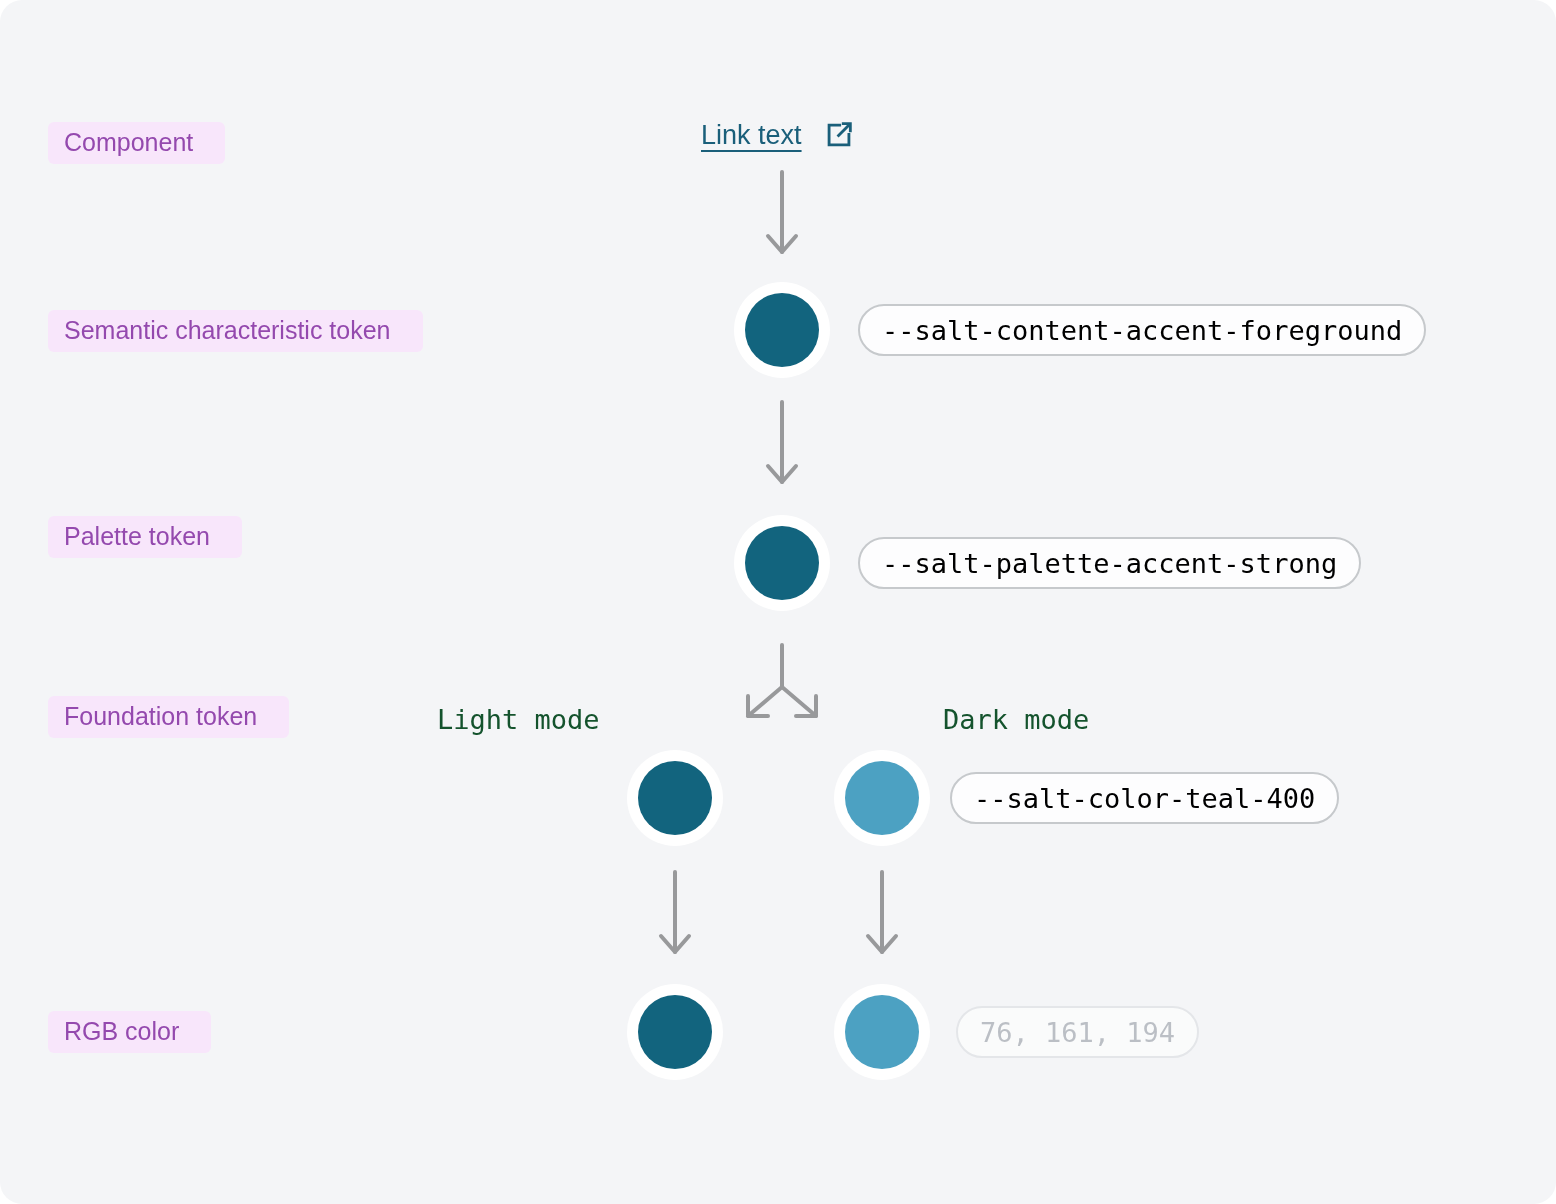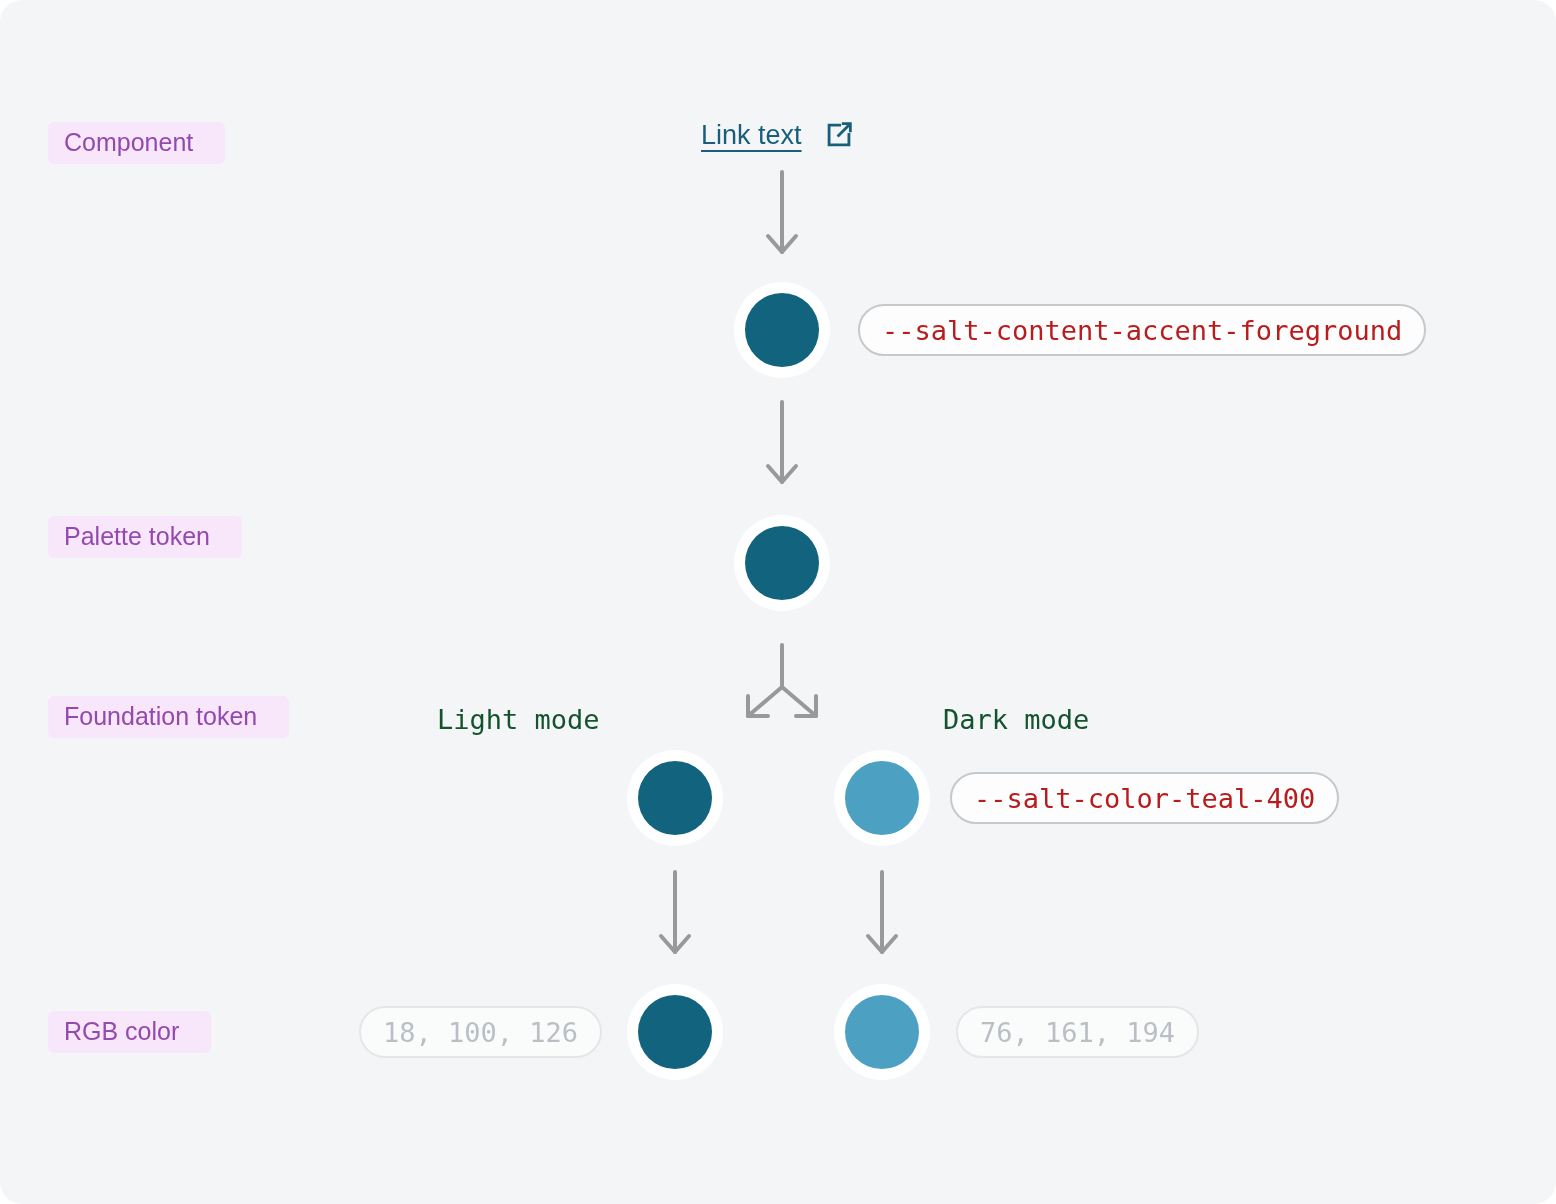--- a/index.html
+++ b/index.html
@@ -66,21 +66,21 @@
     height: 52px;
     box-sizing: border-box;
     display: flex;
     align-items: center;
     padding: 0 22px;
     background: #FDFDFE;
     border: 2px solid #C6C9CC;
     border-radius: 28px;
     font-family: "DejaVu Sans Mono", monospace;
     font-size: 27px;
-    color: #b91c1c;
+    color: #000000;
     white-space: nowrap;
   }
   .pill.rgb {
     background: rgba(255,255,255,0.55);
     border-color: #E4E6E9;
     color: #BBBFC5;
   }
   .mode-label {
     position: absolute;
     font-family: "DejaVu Sans Mono", monospace;
@@ -88,20 +88,21 @@
     color: #14532d;
     white-space: nowrap;
   }
 </style>
 </head>
 <body>
 
 <div id="diagram" style="background: rgb(244, 245, 247);">
 
   <div class="row-label" style="top:122px">Component</div>
+  <div class="row-label" style="top:310px">Semantic characteristic token</div>
   <div class="row-label" style="top:516px">Palette token</div>
   <div class="row-label" style="top:696px">Foundation token</div>
   <div class="row-label" style="top:1011px">RGB color</div>
 
   <a class="link" style="left:701px; top:118px">
     <span class="link-label">Link text</span>
     <span style="display:flex">
       <svg width="34" height="34" viewBox="0 0 24 24" fill="none" stroke="#1A5F7A" stroke-width="2">
         <path d="M13.5 5 H5 V19 H19 V10.5"></path>
         <path d="M11 13 L19.6 4.4"></path>
@@ -125,20 +126,21 @@
   <span class="arrow" style="left:764px; top:400px">
     <svg width="36" height="88" viewBox="0 0 36 88" fill="none" stroke="#98999B" stroke-width="4" stroke-linecap="round" stroke-linejoin="round">
       <path d="M18 2 V82"></path>
       <path d="M4 66 L18 82 L32 66"></path>
     </svg>
   </span>
 
   <div class="swatch-outer" style="left:734px; top:515px">
     <div class="swatch-inner" style="background: rgb(18, 100, 126);"></div>
   </div>
+  <div class="pill" style="left:858px; top:537px">--salt-palette-accent-strong</div>
 
   <span class="arrow" style="left:737px; top:643px">
     <svg width="90" height="80" viewBox="0 0 90 80" fill="none" stroke="#98999B" stroke-width="4" stroke-linecap="round" stroke-linejoin="round">
       <path d="M45 2 V44"></path>
       <path d="M45 44 L11 73"></path>
       <path d="M45 44 L79 73"></path>
       <path d="M11 53 V73 H31"></path>
       <path d="M79 53 V73 H59"></path>
     </svg>
   </span>
@@ -160,21 +162,20 @@
       <path d="M4 66 L18 82 L32 66"></path>
     </svg>
   </span>
   <span class="arrow" style="left:864px; top:870px">
     <svg width="36" height="88" viewBox="0 0 36 88" fill="none" stroke="#98999B" stroke-width="4" stroke-linecap="round" stroke-linejoin="round">
       <path d="M18 2 V82"></path>
       <path d="M4 66 L18 82 L32 66"></path>
     </svg>
   </span>
 
-  <div class="pill rgb" style="right:954px; top:1006px">18, 100, 126</div>
   <div class="swatch-outer" style="left:627px; top:984px">
     <div class="swatch-inner" style="background: rgb(18, 100, 126);"></div>
   </div>
   <div class="swatch-outer" style="left:834px; top:984px">
     <div class="swatch-inner" style="background: rgb(76, 161, 194);"></div>
   </div>
   <div class="pill rgb" style="left:956px; top:1006px">76, 161, 194</div>
 
 </div>
 

